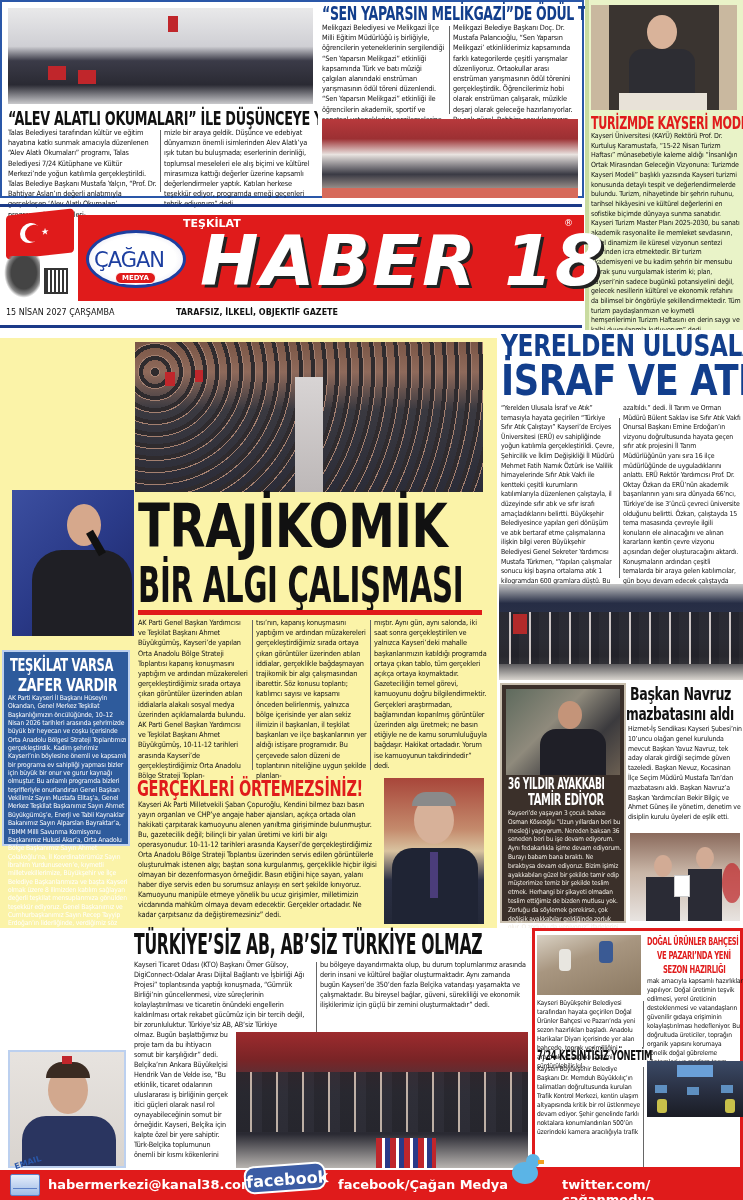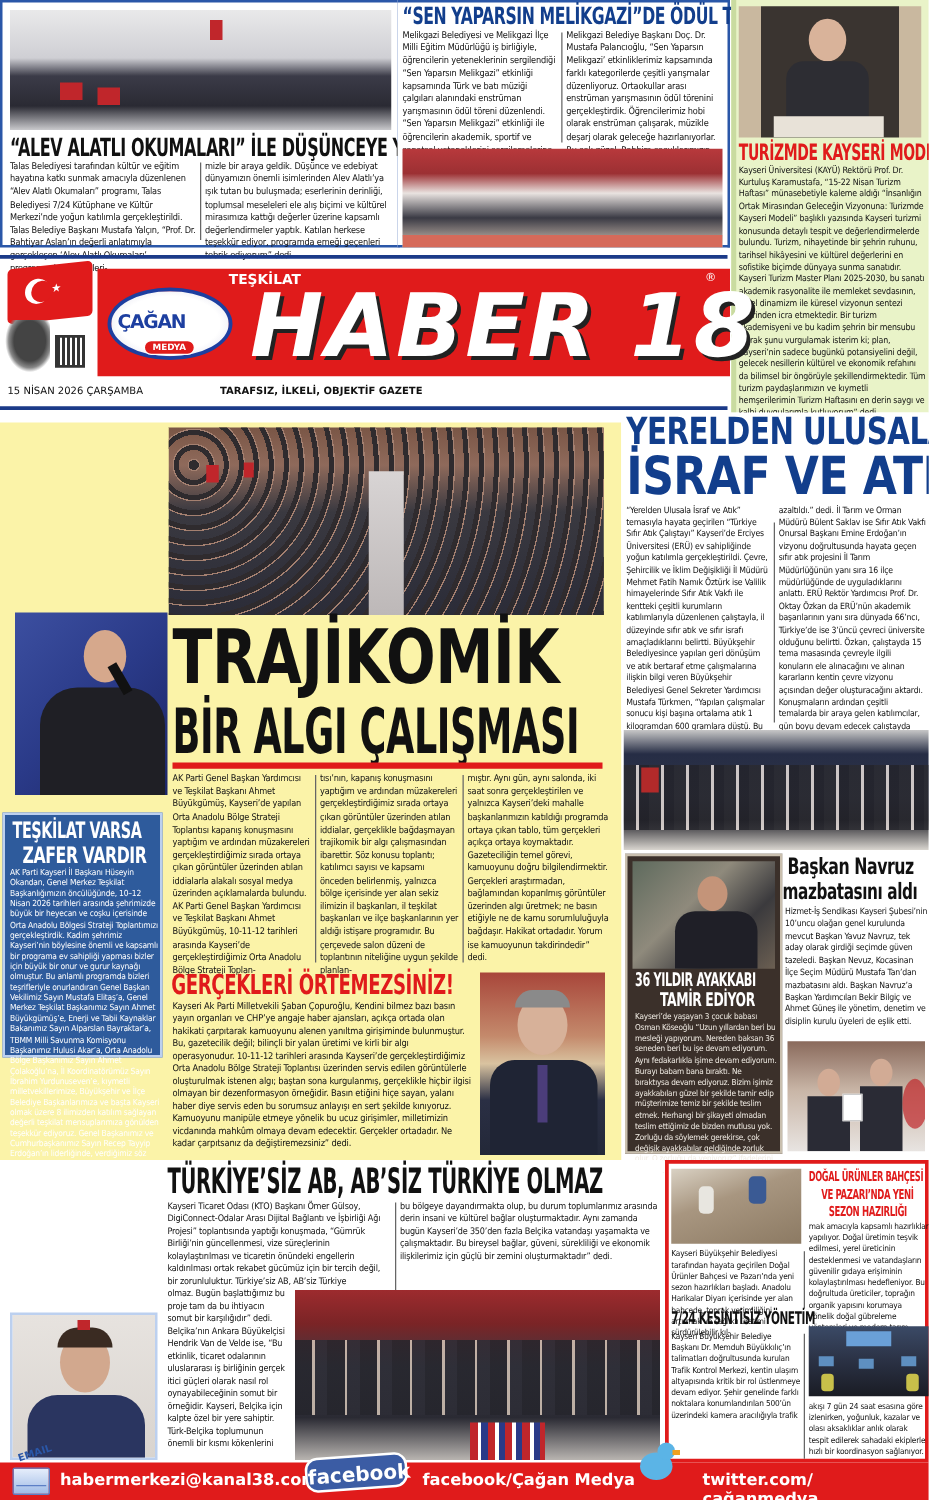--- a/index.html
+++ b/index.html
@@ -20,21 +20,21 @@
   
   .top-box { position:absolute; top:0; left:0; width:320px; height:198px; border:2px solid #2a57a8; background:#fff; }
   .hl-blue { color: #123e8c; }
   .hl-red { color: #e01b1b; }
 
   
   .mast-rule { position:absolute; left:0; width:582px; height:3px; background:#1b3a88; }
   .mast-red { position:absolute; left:78px; top:215px; width:506px; height:86px; background:#e01b1b; }
   .haber { position:absolute; left:200px; top:226px; font-family:"DejaVu Sans", sans-serif; font-weight:bold; font-style:italic; font-size:70px; color:#fff; letter-spacing:2px; text-shadow: 3px 3px 0 #222; line-height:70px; }
   .cagan-ellipse { position:absolute; left:86px; top:230px; width:100px; height:58px; border-radius:50%; border:3px solid #1d3fa0; background: radial-gradient(ellipse at center, #fff 0 60%, #d8d8e8 100%); }
-  .cagan { position:absolute; left:94px; top:248px; font-weight:bold; font-size:15px; color:#1d3fa0; letter-spacing:-1px; }
+  .cagan { position:absolute; left:94px; top:248px; font-weight:normal; font-size:21px; color:#1d3fa0; letter-spacing:-1px; }
   .medya { position:absolute; left:115px; top:272px; background:#e01b1b; color:#fff; font-size:7px; font-weight:bold; padding:1px 6px; border-radius:6px; border:1px solid #fff; }
 
   
   .turizm-box { position:absolute; left:585px; top:0; width:158px; height:330px; background:#e9f3c8; border-left:4px solid #c9dba0; }
 
   
   .yellow-main { position:absolute; left:0; top:338px; width:497px; height:590px; background:#fbf3a8; }
   .teskilat-box { position:absolute; left:2px; top:650px; width:128px; height:196px; background:#2e5b9c; border:2px solid #bcd0ef; }
   .footer { position:absolute; left:0; top:1170px; width:743px; height:30px; background:#e01b1b; }
 </style>
@@ -83,21 +83,21 @@
 <div class="abs" style="left:44px;top:268px;width:24px;height:26px;background:repeating-linear-gradient(90deg,#111 0 2px,#fff 2px 4px),#111;border:2px solid #111;opacity:0.85;"></div>
 
 <div class="mast-red"></div>
 <div class="abs" style="left:183px;top:217px;color:#fff;font-size:11px;font-weight:bold;">TEŞKİLAT</div>
 <div class="cagan-ellipse"></div>
 <div class="cagan">ÇAĞAN</div>
 <div class="medya">MEDYA</div>
 <div class="haber">HABER 18</div>
 <div class="abs" style="left:564px;top:218px;color:#fff;font-size:9px;">®</div>
 
-<div class="abs" style="left:6px;top:308px;font-size:8px;color:#111;">15 NİSAN 2026 ÇARŞAMBA</div>
+<div class="abs" style="left:6px;top:308px;font-size:8px;color:#111;">15 NİSAN 2027 ÇARŞAMBA</div>
 <div class="abs" style="left:176px;top:308px;font-size:8px;font-weight:bold;color:#111;">TARAFSIZ, İLKELİ, OBJEKTİF GAZETE</div>
 <div class="mast-rule" style="top:325px;"></div>
 
 <div class="yellow-main"></div>
 
 <div class="photo" style="left:135px;top:342px;width:348px;height:150px;background:
   repeating-radial-gradient(circle at 20px 30px,#2f2b2e 0 4px,#a48070 4px 5px,transparent 5px 12px),
   linear-gradient(180deg,#7a5646 0%,#8f6a5b 20%,#3a3940 45%,#2b2c38 100%);">
   <div style="position:absolute;left:160px;top:35px;width:28px;height:115px;background:linear-gradient(180deg,#d8d4d4,#bdb8b8);"></div>
   <div style="position:absolute;left:30px;top:30px;width:10px;height:14px;background:#c0262b;"></div>
@@ -207,21 +207,20 @@
   <div class="body-text" style="position:absolute;left:2px;top:134px;width:104px;font-size:6.6px;line-height:9px;">Kayseri Büyükşehir Belediye Başkanı Dr. Memduh Büyükkılıç’ın talimatları doğrultusunda kurulan Trafik Kontrol Merkezi, kentin ulaşım altyapısında kritik bir rol üstlenmeye devam ediyor. Şehir genelinde farklı noktalara konumlandırılan 500’ün üzerindeki kamera aracılığıyla trafik</div>
   <div class="col-rule" style="left:108px;top:136px;height:100px;"></div>
   <div class="photo" style="left:112px;top:130px;width:96px;height:56px;background:linear-gradient(180deg,#3b4a66 0%,#2a3144 50%,#1a1c24 100%);">
     <div style="position:absolute;left:30px;top:4px;width:36px;height:12px;background:#6aa0d8;"></div>
     <div style="position:absolute;left:8px;top:24px;width:12px;height:8px;background:#5e8fc0;"></div>
     <div style="position:absolute;left:40px;top:26px;width:12px;height:8px;background:#5e8fc0;"></div>
     <div style="position:absolute;left:74px;top:24px;width:12px;height:8px;background:#5e8fc0;"></div>
     <div style="position:absolute;left:10px;top:38px;width:10px;height:14px;background:#c8c04a;border-radius:3px;"></div>
     <div style="position:absolute;left:78px;top:38px;width:10px;height:14px;background:#c8c04a;border-radius:3px;"></div>
   </div>
-  <div class="body-text" style="position:absolute;left:112px;top:190px;width:96px;font-size:6.6px;line-height:9px;">akışı 7 gün 24 saat esasına göre izlenirken, yoğunluk, kazalar ve olası aksaklıklar anlık olarak tespit edilerek sahadaki ekiplerle hızlı bir koordinasyon sağlanıyor.</div>
 </div>
 
 <div class="footer">
   <div class="abs" style="left:10px;top:4px;width:30px;height:22px;background:linear-gradient(180deg,#e6eefb,#9fbbe6);border:1px solid #5c7fc6;border-radius:2px;">
     <div style="position:absolute;left:2px;top:2px;width:24px;height:12px;border-bottom:1px solid #5c7fc6;transform:skewY(0deg);"></div>
   </div>
   <div class="abs" style="left:14px;top:-12px;font-size:8px;font-weight:bold;color:#2a57a8;transform:rotate(-18deg);">EMAIL</div>
   <a class="abs" style="left:48px;top:7px;font-size:13px;font-weight:bold;color:#fff;text-decoration:none;">habermerkezi@kanal38.com</a>
   <div class="abs" style="left:244px;top:-6px;width:82px;height:28px;background:#3b5ca4;color:#fff;font-weight:bold;font-size:16px;text-align:center;line-height:28px;border-radius:10px;border:2px solid #fff;transform:rotate(-4deg);">facebook</div>
   <a class="abs" style="left:338px;top:7px;font-size:13px;font-weight:bold;color:#fff;text-decoration:none;">facebook/Çağan Medya</a>

